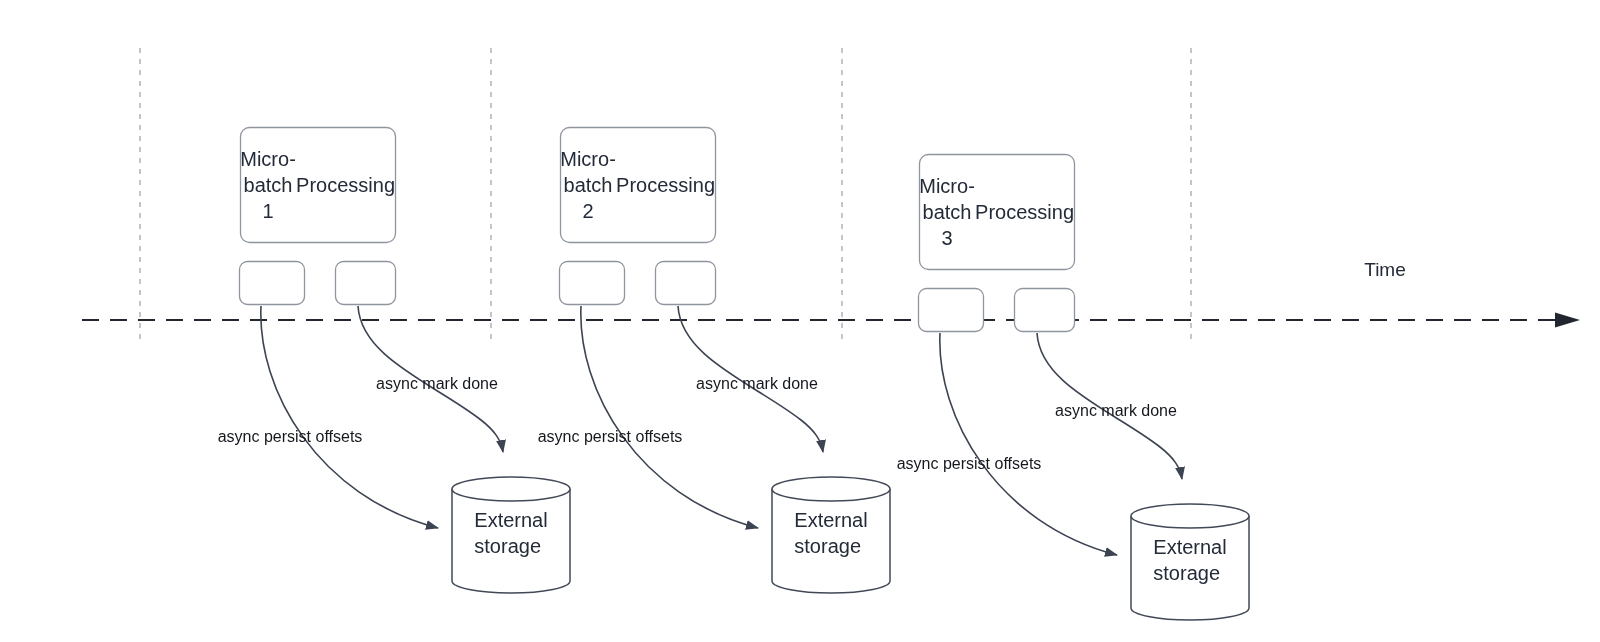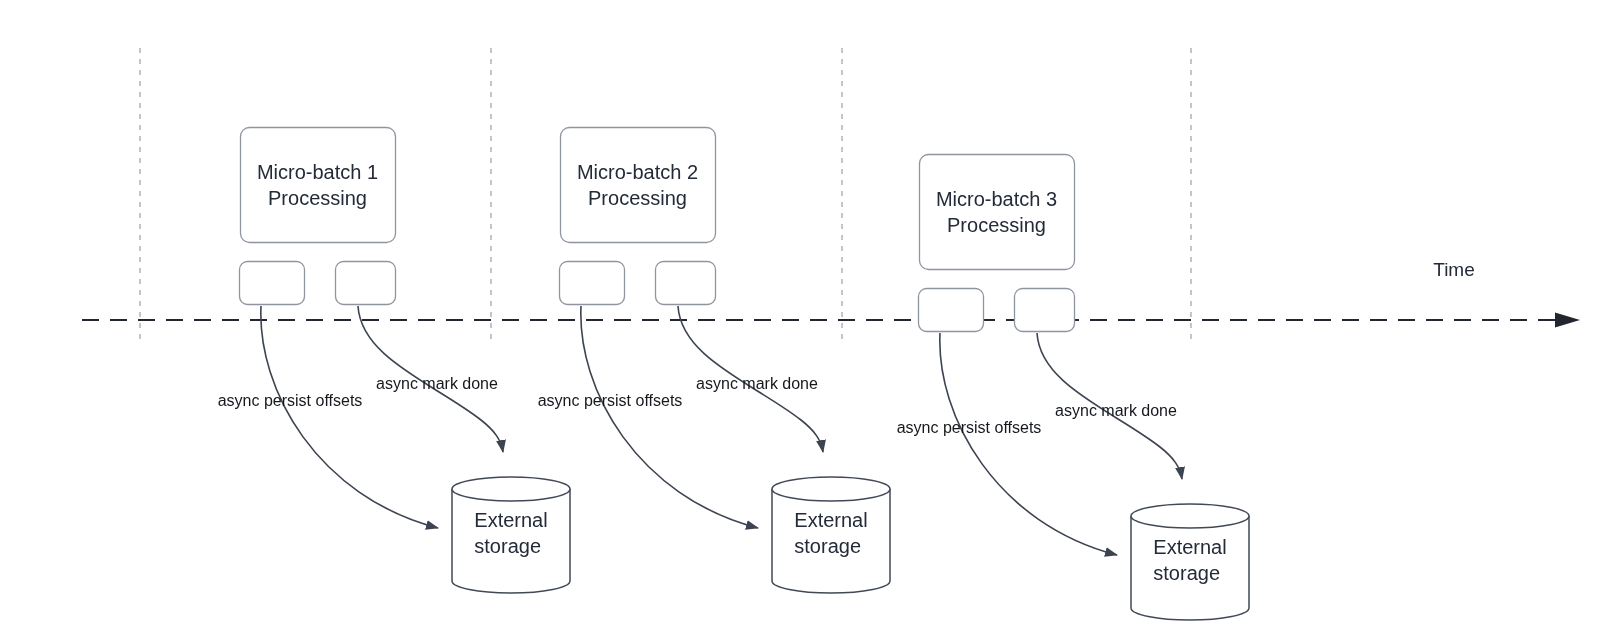--- a/index.html
+++ b/index.html
@@ -11,40 +11,40 @@
     overflow:hidden;
   }
   .layer{position:absolute;inset:0;width:100%;height:100%;}
   .group{position:absolute;top:0;width:380px;height:642px;}
   .g1{left:200px;}
   .g2{left:520px;}
   .g3{left:879px;margin-top:27px;}
 
   .node-title{
     position:absolute;left:40px;top:127px;width:155px;height:115px;
-    display:flex;flex-direction:column;align-items:center;justify-content:center;
+    display:flex;flex-direction:row;align-items:center;justify-content:center;
     font-size:20px;line-height:26px;color:var(--ink,#242b38);text-align:center;
   }
   .node-title span{display:block;}
 
   .async-label{
     position:absolute;transform:translateX(-50%);white-space:nowrap;
     font-weight:normal;font-size:16px;line-height:18px;color:var(--label_ink,#15181d);
   }
-  .persist{left:90px;top:392px;text-align:center;}
+  .persist{left:90px;top:428px;text-align:center;}
   .done{left:237px;top:375px;}
 
   .storage-label{
     position:absolute;left:311px;top:507px;transform:translateX(-50%);
     font-size:20px;line-height:26px;color:var(--ink,#242b38);
   }
   .storage-label span{display:block;}
 
   .time-label{
-    position:absolute;left:1454px;top:259px;transform:translateX(-50%);
+    position:absolute;left:1385px;top:259px;transform:translateX(-50%);
     font-size:19px;line-height:22px;color:var(--ink,#242b38);white-space:nowrap;
   }
 
   .rect-shape{fill:#ffffff;stroke:var(--box_border,#8f959e);stroke-width:1.3;}
   .cyl{fill:#ffffff;stroke:var(--shape_stroke,#414957);stroke-width:1.5;}
   .arrow{fill:none;stroke:var(--arrow,#3c4351);stroke-width:1.6;}
   .axis-line{stroke:var(--axis,#21262f);stroke-width:2;stroke-dasharray:17 11;}
   .guide{stroke:var(--guide,#b0b3b8);stroke-width:1.5;stroke-dasharray:5 6;}
   .axis-head{fill:var(--axis,#21262f);}
   .flow-head{fill:var(--arrow,#3c4351);}

